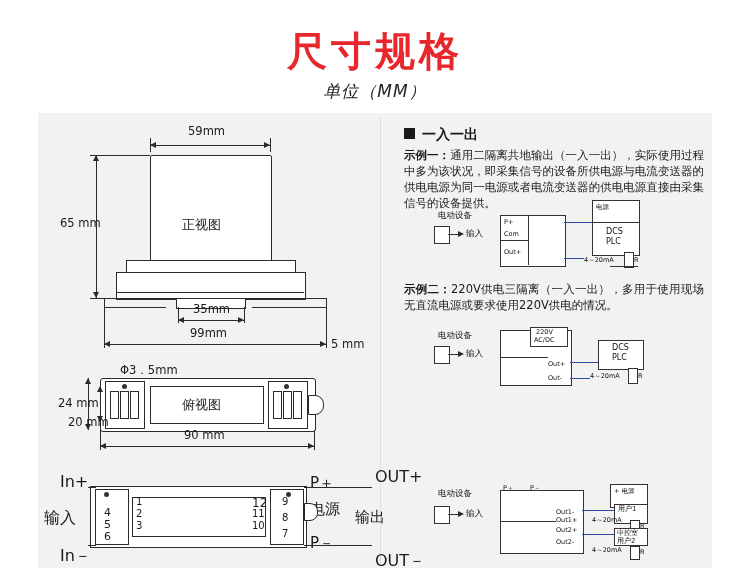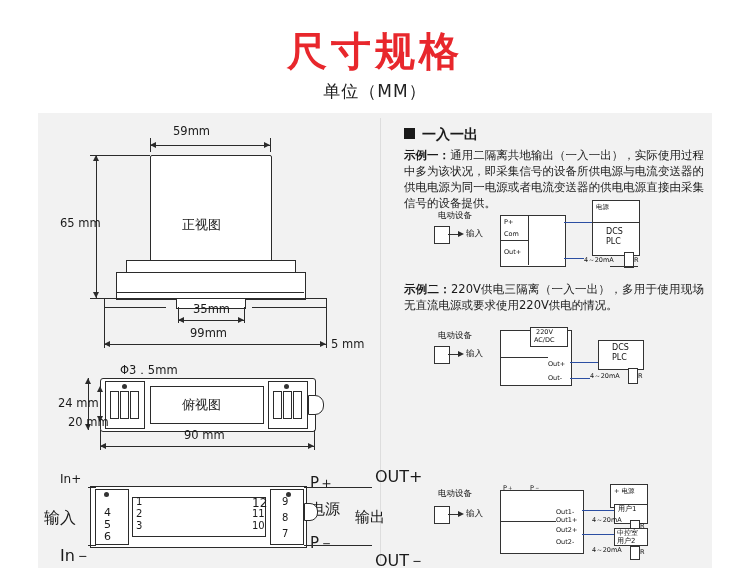--- a/index.html
+++ b/index.html
@@ -12,21 +12,21 @@
   }
   .page{position:relative;width:750px;height:582px;}
 
   
   .title{
     position:absolute;left:0;top:24px;width:750px;text-align:center;
     color:#e8272c;font-size:40px;font-weight:bold;letter-spacing:4px;
   }
   .subtitle{
     position:absolute;left:0;top:80px;width:750px;text-align:center;
-    color:#222;font-size:17px;letter-spacing:1px;
+    color:#222;font-size:17px;letter-spacing:1px;font-style:italic;
   }
 
   
   .panel{
     position:absolute;left:38px;top:113px;width:674px;height:455px;
     background:#f2f2f2;
   }
 
   
   .ln{position:absolute;background:#2b2b2b;}
@@ -69,21 +69,21 @@
 <div class="page">
 
   <div class="title">尺寸规格</div>
   <div class="subtitle">单位（MM）</div>
 
   <div class="panel"></div>
   <div class="ln vl" style="left:380px;top:118px;height:445px;background:#ddd;"></div>
 
   <div>
 
-    <div class="dim" style="left:173px;top:124px;">59mm</div>
+    <div class="dim" style="left:188px;top:124px;">59mm</div>
     <div class="ln hl" style="left:150px;top:145px;width:120px;"></div>
     <div class="arr-l" style="left:150px;top:142px;"></div>
     <div class="arr-r" style="left:264px;top:142px;"></div>
     <div class="ln vl" style="left:150px;top:138px;height:14px;"></div>
     <div class="ln vl" style="left:270px;top:138px;height:14px;"></div>
 
     <div class="box" style="left:150px;top:155px;width:120px;height:105px;border-radius:2px;"></div>
     <div class="box" style="left:126px;top:260px;width:168px;height:12px;"></div>
     <div class="box" style="left:116px;top:272px;width:188px;height:26px;"></div>
     <div class="ln hl" style="left:116px;top:292px;width:188px;"></div>
@@ -150,21 +150,21 @@
 
     <div class="ln hl" style="left:100px;top:446px;width:214px;"></div>
     <div class="arr-l" style="left:100px;top:443px;"></div>
     <div class="arr-r" style="left:308px;top:443px;"></div>
     <div class="ln vl" style="left:100px;top:430px;height:20px;"></div>
     <div class="ln vl" style="left:314px;top:430px;height:20px;"></div>
     <div class="dim" style="left:184px;top:428px;">90 mm</div>
   </div>
 
   <div>
-    <div class="lbl-cn" style="left:60px;top:472px;font-size:12px;">In+</div>
+    <div class="lbl-cn" style="left:60px;top:472px;font-size:16px;">In+</div>
     <div class="lbl-cn" style="left:60px;top:546px;font-size:16px;">In－</div>
     <div class="lbl-cn" style="left:44px;top:508px;font-size:16px;">输入</div>
 
     <div class="lbl-cn" style="left:310px;top:474px;font-size:15px;">P＋</div>
     <div class="lbl-cn" style="left:310px;top:534px;font-size:15px;">P－</div>
     <div class="lbl-cn" style="left:310px;top:500px;font-size:15px;">电源</div>
 
     <div class="lbl-cn" style="left:375px;top:467px;font-size:16px;">OUT+</div>
     <div class="lbl-cn" style="left:375px;top:551px;font-size:16px;">OUT－</div>
     <div class="lbl-cn" style="left:355px;top:508px;font-size:15px;">输出</div>

